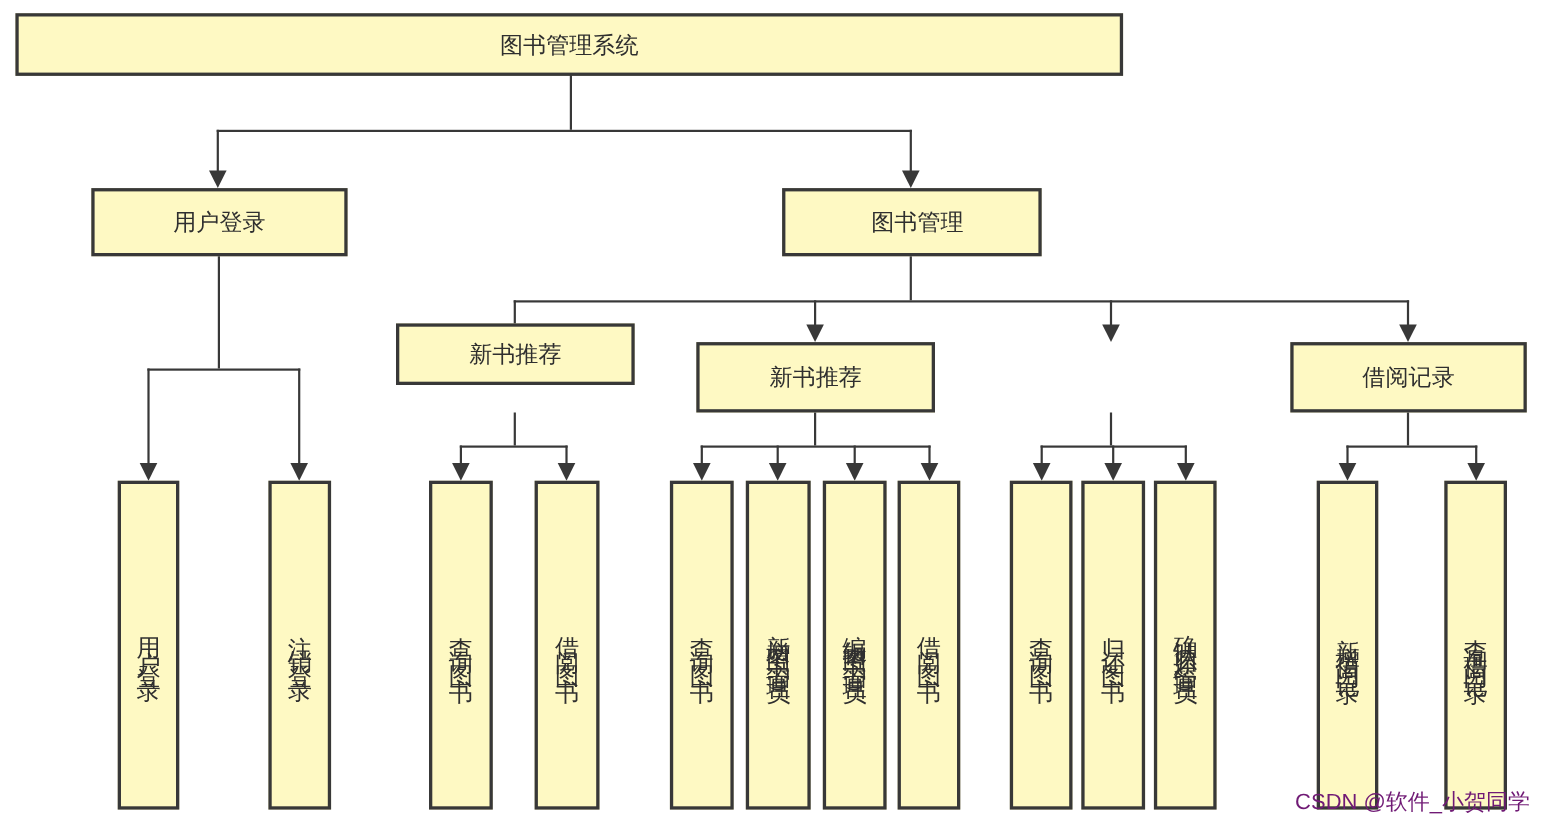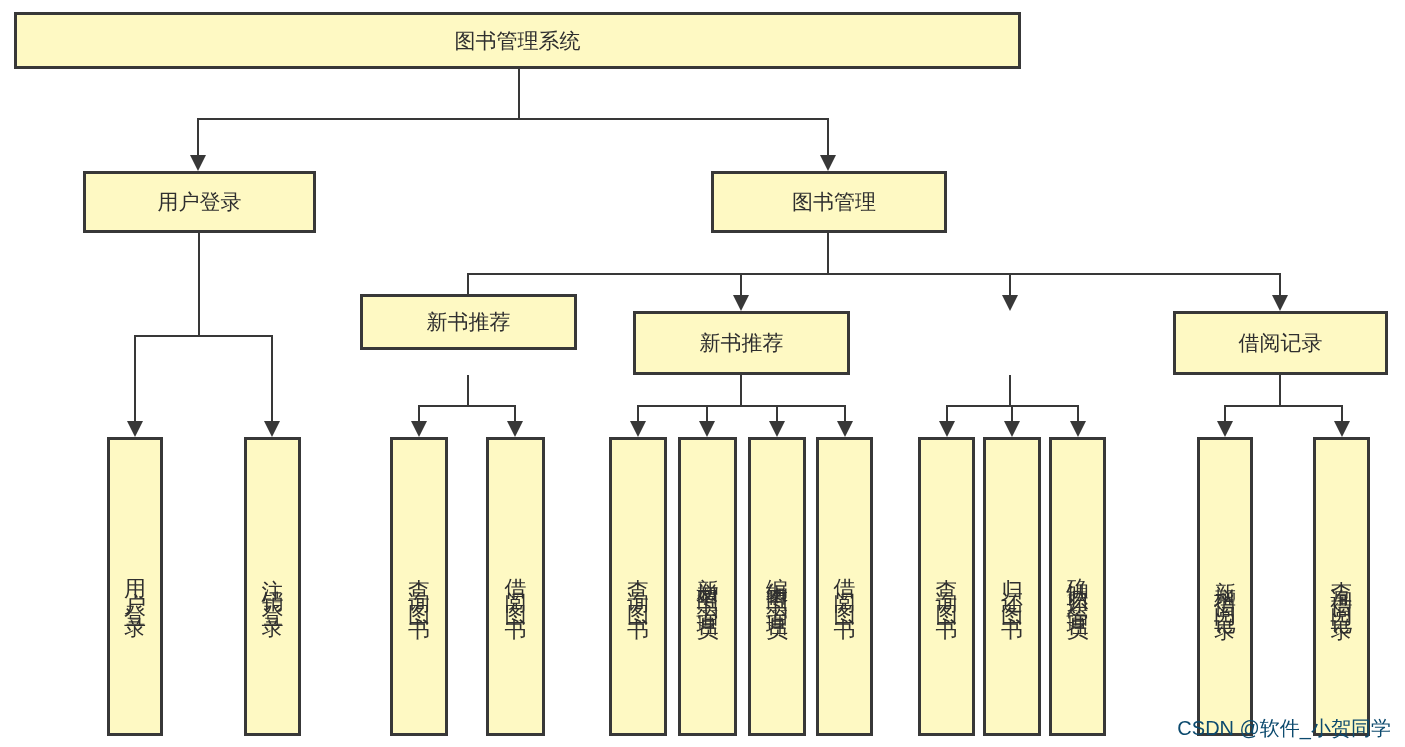--- a/index.html
+++ b/index.html
@@ -43,21 +43,21 @@
     width: 0; height: 0;
     border-left: 8px solid transparent;
     border-right: 8px solid transparent;
     border-top: 16px solid #383838;
   }
   .watermark {
     position: absolute;
     right: 14px;
     bottom: 5px;
     font-size: 20px;
-    color: #0c4a6e;
+    color: #701a75;
     z-index: 5;
     white-space: nowrap;
   }
 </style>
 </head>
 <body>
 
 <div class="canvas">
 
   <div class="node" style="left:14px;top:12px;width:1007px;height:57px;">

